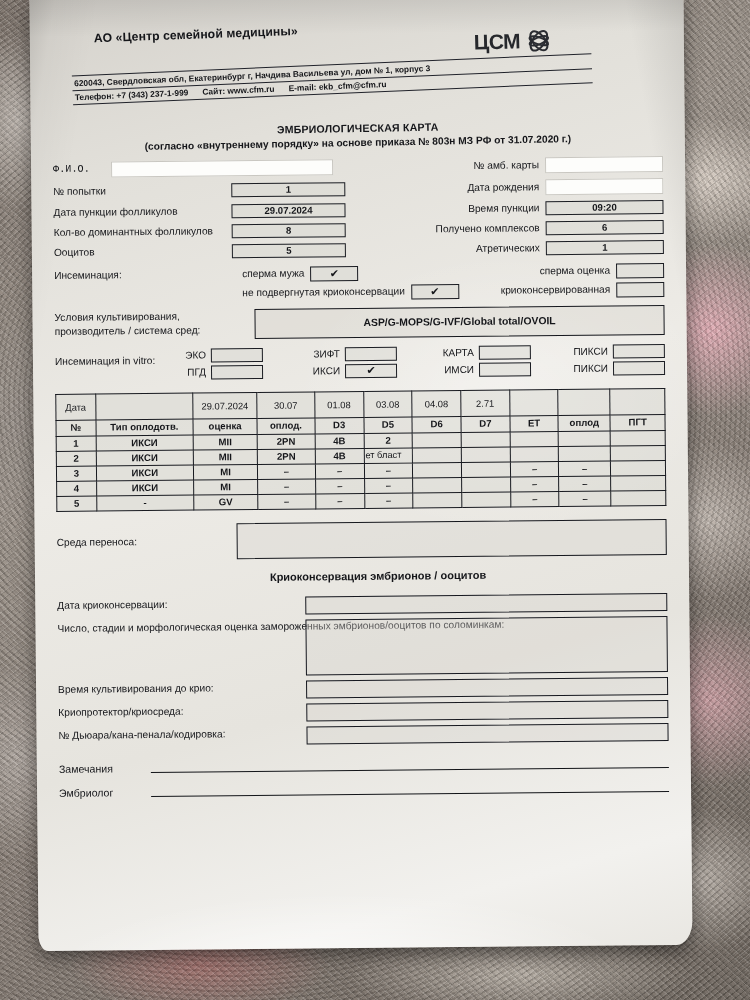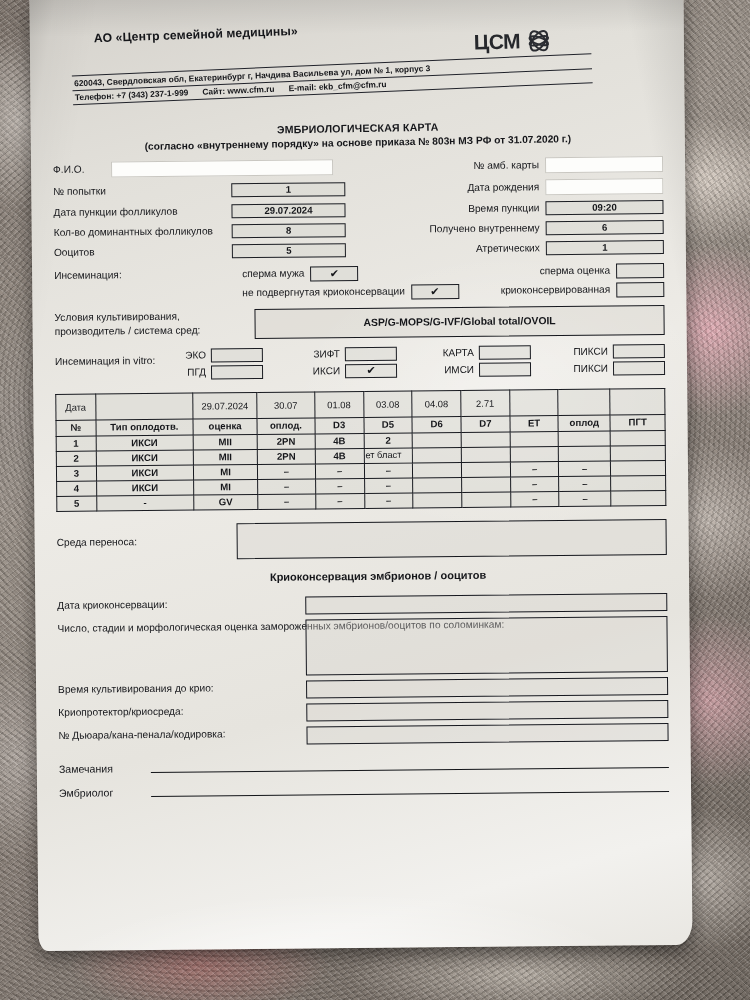--- a/index.html
+++ b/index.html
@@ -195,21 +195,21 @@
     </div>
   </div>
 
   <div class="title-block">
     <div class="title-main">ЭМБРИОЛОГИЧЕСКАЯ КАРТА</div>
     <div class="title-sub">(согласно «внутреннему порядку» на основе приказа № 803н МЗ РФ от 31.07.2020 г.)</div>
   </div>
 
   <div class="frow" style="margin-top:9px;">
     <div class="left-col">
-      <div class="lbl" style="width:58px;">Ф.И.О.</div>
+      <div class="lbl" style="width:58px;font-family:Liberation Mono, monospace;">Ф.И.О.</div>
       <div class="cell redact" style="width:222px;height:16px;"></div>
     </div>
     <div class="right-col">
       <div class="lbl">№ амб. карты</div>
       <div class="cell redact" style="width:118px;height:16px;"></div>
     </div>
   </div>
 
   <div class="frow">
     <div class="left-col">
@@ -232,21 +232,21 @@
       <div class="cell" style="width:118px;">09:20</div>
     </div>
   </div>
 
   <div class="frow">
     <div class="left-col">
       <div class="lbl">Кол-во доминантных фолликулов</div>
       <div class="cell" style="width:114px;">8</div>
     </div>
     <div class="right-col">
-      <div class="lbl">Получено внутреннему</div>
+      <div class="lbl">Получено комплексов</div>
       <div class="cell" style="width:118px;">6</div>
     </div>
   </div>
 
   <div class="frow">
     <div class="left-col">
       <div class="lbl">Ооцитов</div>
       <div class="cell" style="width:114px;">5</div>
     </div>
     <div class="right-col">

